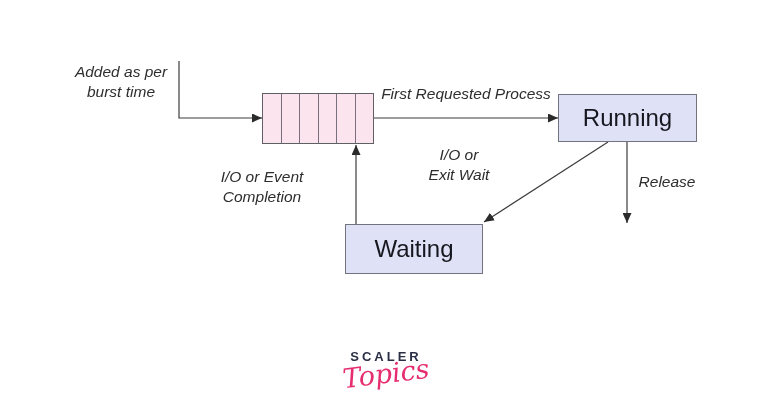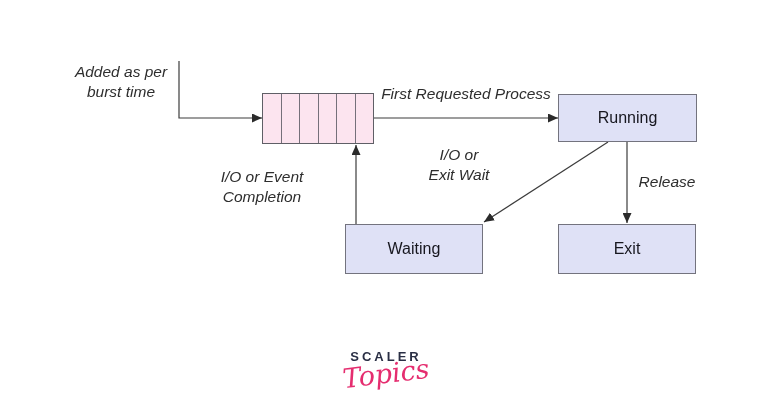--- a/index.html
+++ b/index.html
@@ -14,21 +14,21 @@
   #wires { position: absolute; left: 0; top: 0; width: 768px; height: 415px; }
 
   .node {
     position: absolute;
     box-sizing: border-box;
     background: #dfe1f6;
     border: 1.5px solid #73737e;
     display: flex;
     align-items: center;
     justify-content: center;
-    font-size: 16px;
+    font-size: 24px;
     color: #17171f;
   }
   #node-running { left: 558px; top: 94px;  width: 139px; height: 48px; }
   #node-waiting { left: 345px; top: 224px; width: 138px; height: 50px; }
   #node-exit    { left: 558px; top: 224px; width: 138px; height: 50px; }
 
   #ready-queue {
     position: absolute;
     left: 262px; top: 93px;
     width: 112px; height: 51px;
@@ -104,23 +104,20 @@
       <div class="qcell"></div>
       <div class="qcell"></div>
     </div>
 
   <div class="node" id="node-running">
     <span>Running</span>
   </div>
   <div class="node" id="node-waiting">
     <span>Waiting</span>
   </div>
-  <div class="node" id="node-exit">
-    <span>Exit</span>
-  </div>
 
   <div class="lbl" id="label-first-request">First Requested Process</div>
   <div class="lbl" id="label-added">Added as per
 burst time</div>
   <div class="lbl" id="label-io-wait">I/O or
 Exit Wait</div>
   <div class="lbl" id="label-release">Release</div>
   <div class="lbl" id="label-io-completion">I/O or Event
 Completion</div>
 

